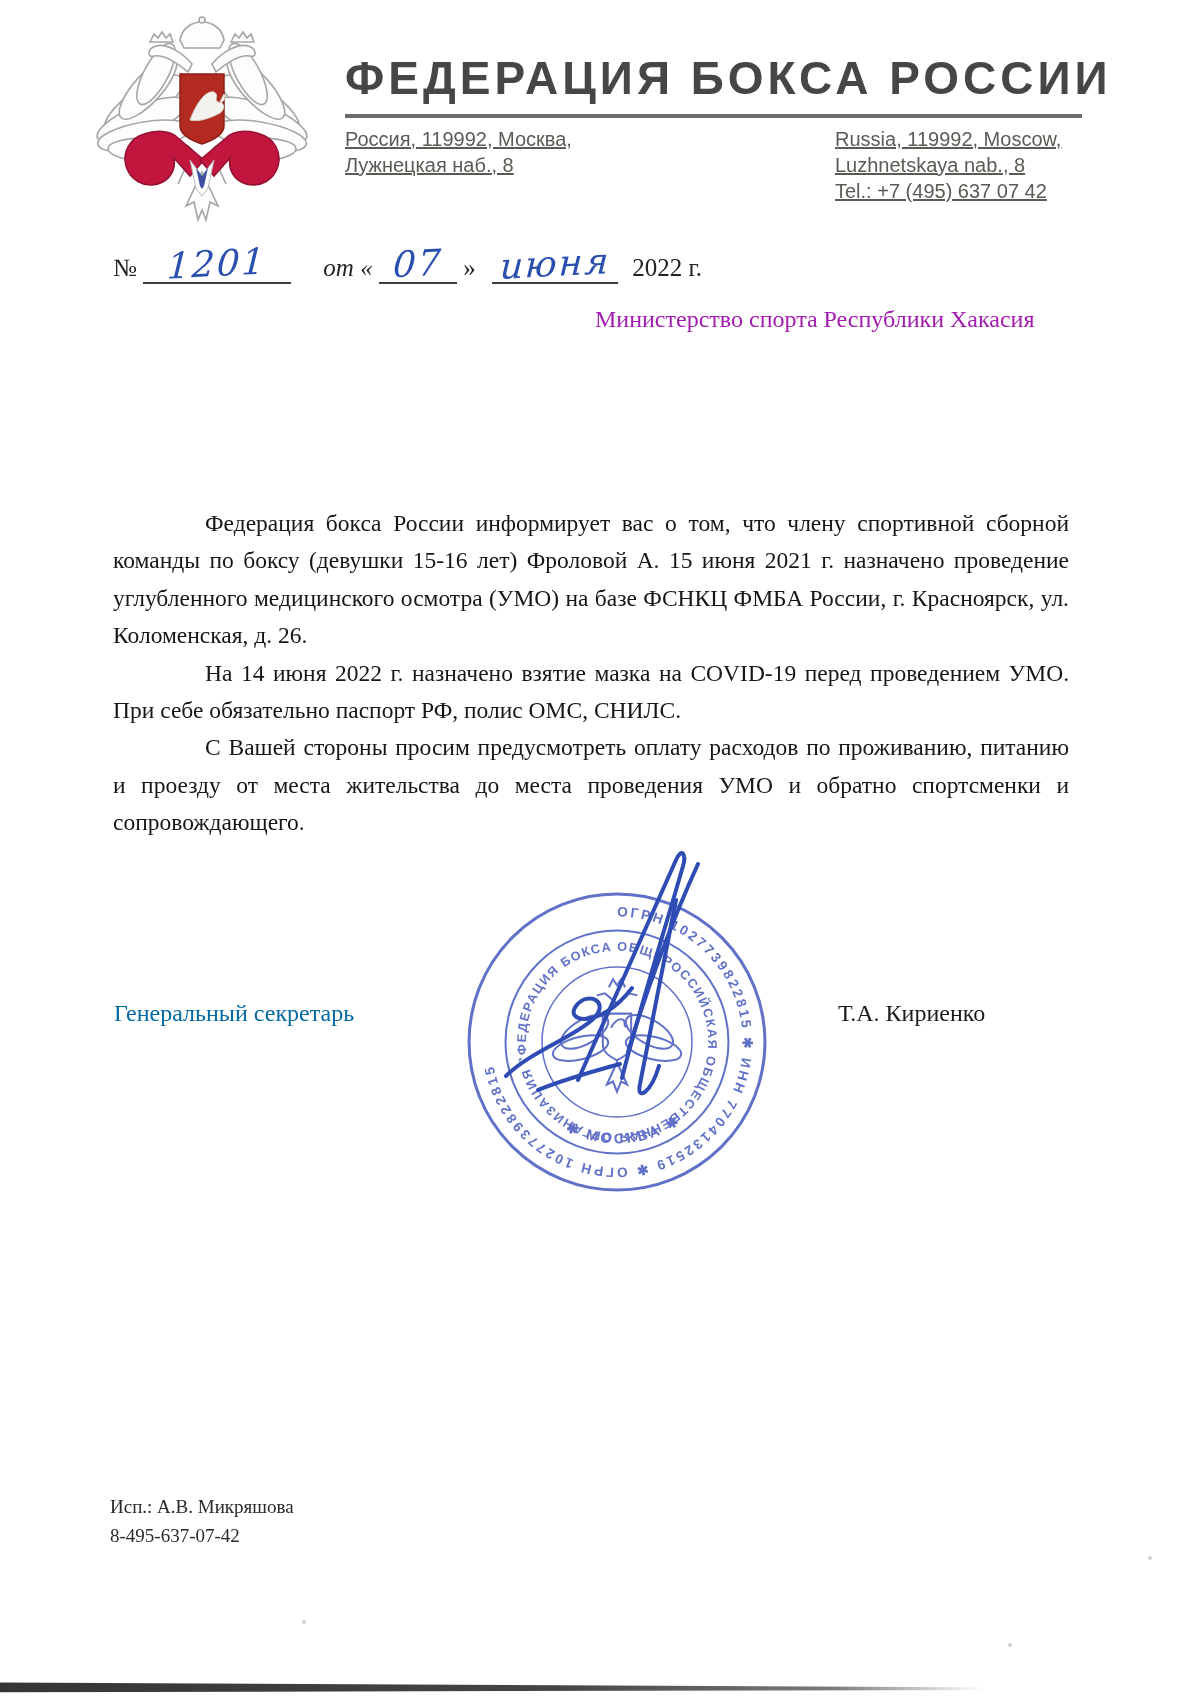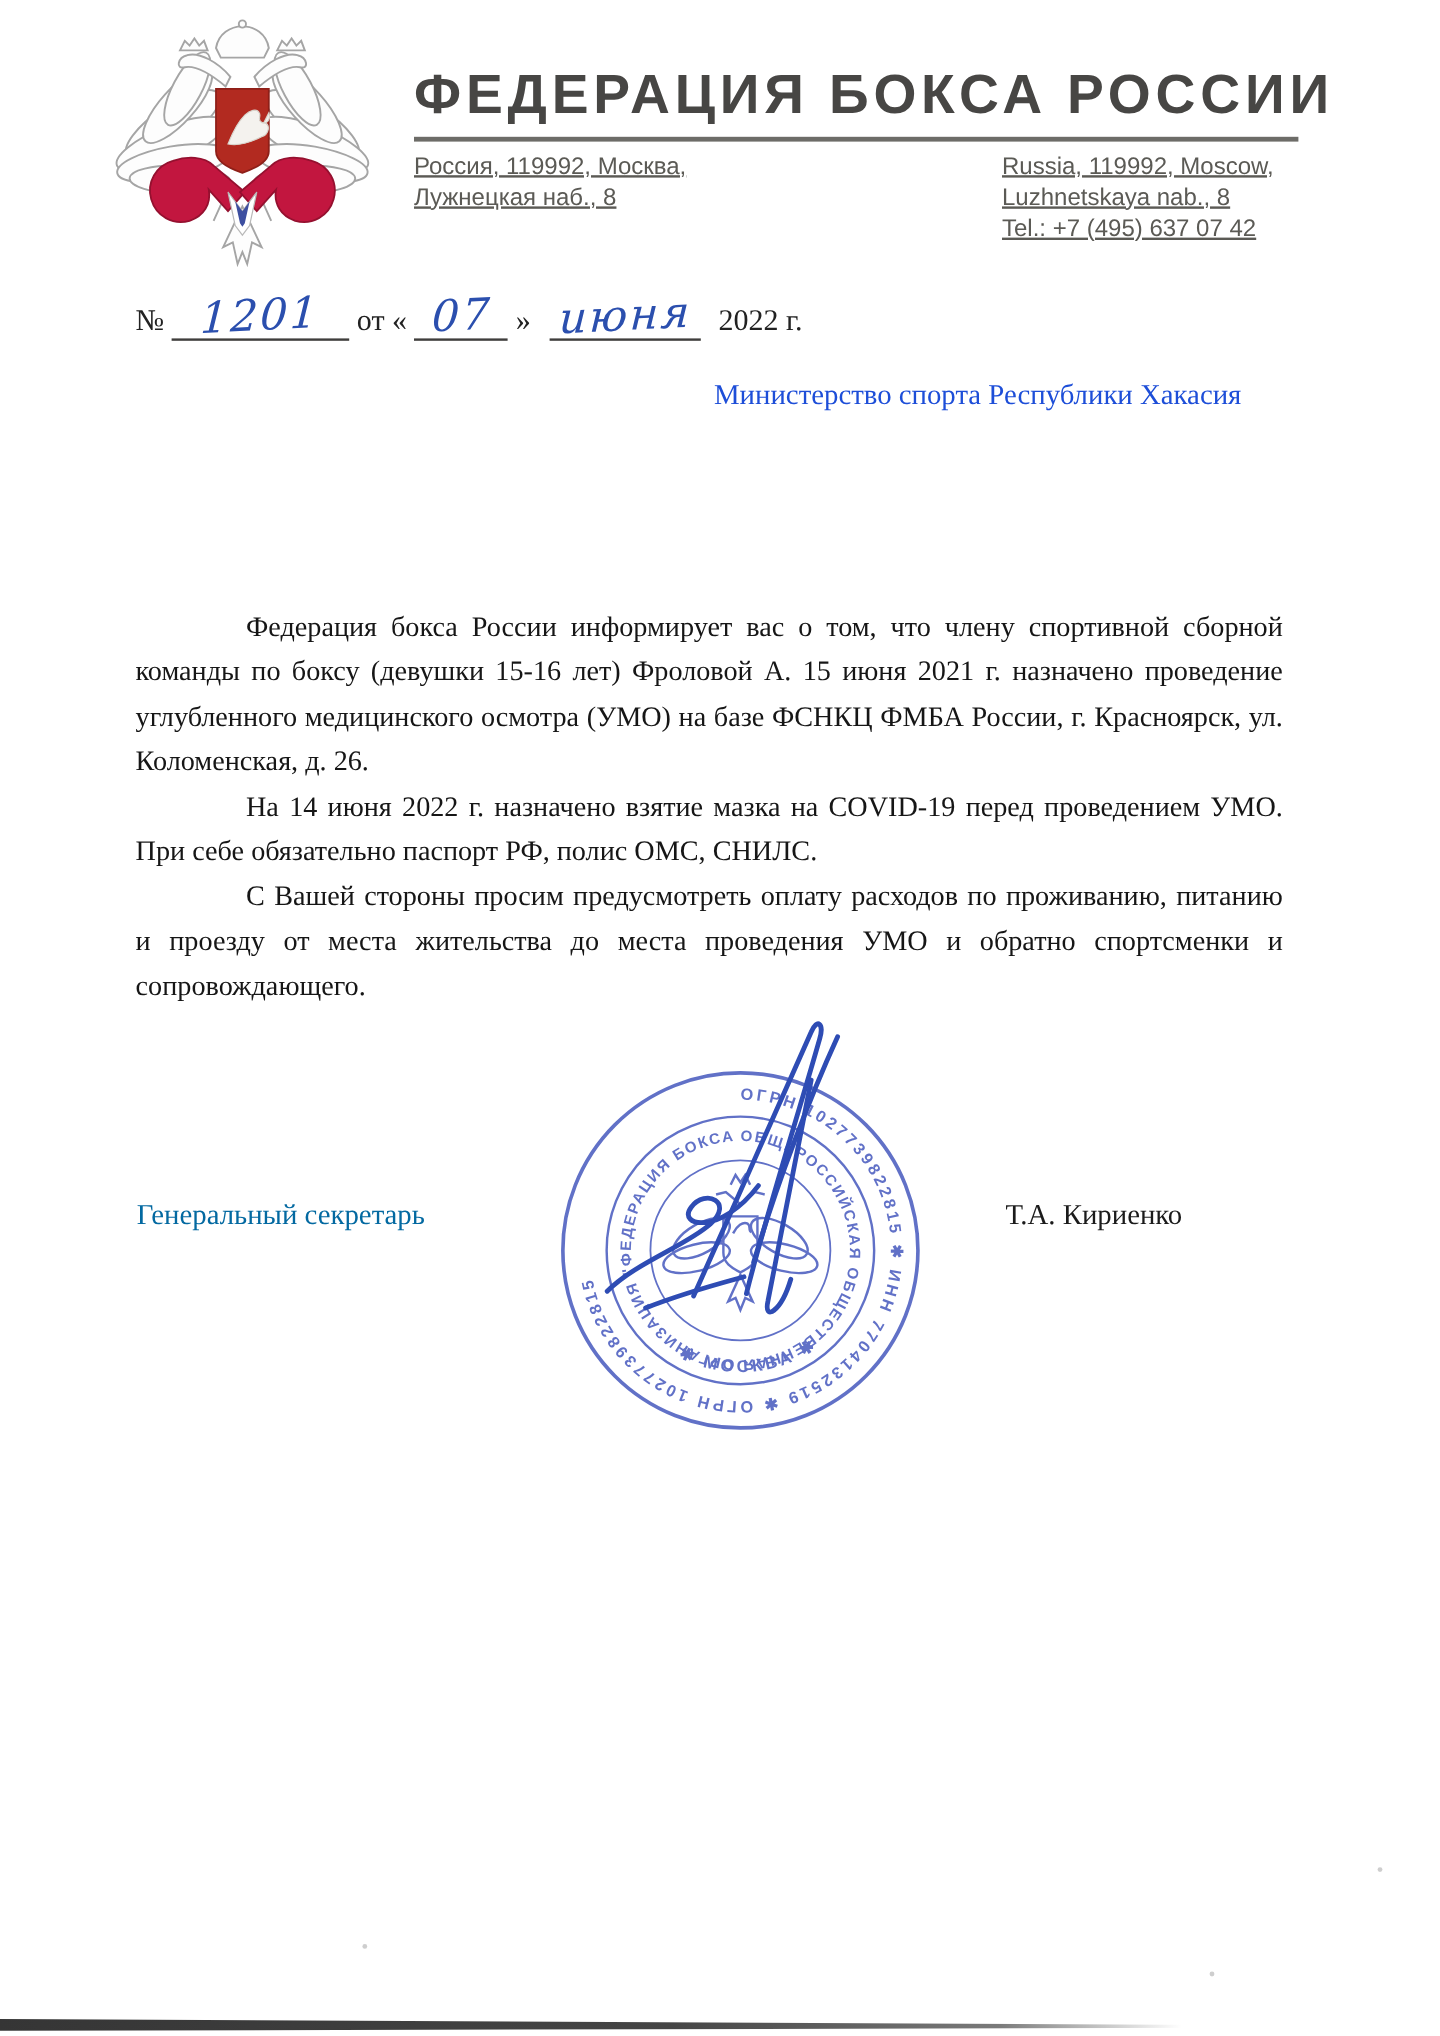--- a/index.html
+++ b/index.html
@@ -24,21 +24,21 @@
   .ref-line .printed{display:inline-block;vertical-align:baseline;}
   .hand{font-family:"DejaVu Serif", serif;font-style:italic;color:#2b4fae;
         font-size:36px;letter-spacing:2px;transform:rotate(-3deg) skewX(-6deg);
         display:inline-block;line-height:1;}
   .blank{display:inline-block;border-bottom:2px solid #3f3e3c;text-align:center;vertical-align:baseline;}
   .blank-num{width:148px;}
   .blank-day{width:78px;}
   .blank-month{width:126px;}
 
   
-  .recipient{position:absolute;left:595px;top:306px;width:480px;font-size:24px;color:#1d4ed8;margin-top:11px;}
+  .recipient{position:absolute;left:595px;top:306px;width:480px;font-size:24px;color:#a21caf;}
 
   
   .body-text{position:absolute;left:113px;top:505px;width:956px;font-size:23.5px;
              line-height:37.4px;text-align:justify;color:#161616;}
   .body-text p{margin:0;text-indent:92px;}
 
   
   .sig-title{position:absolute;left:114px;top:1000px;font-size:24px;color:#0369a1;}
   .sig-name{position:absolute;left:838px;top:1000px;font-size:24px;color:#1b1b1b;}
 
@@ -119,21 +119,21 @@
         <div>Russia, 119992, Moscow,</div>
         <div>Luzhnetskaya nab., 8</div>
         <div>Tel.: +7 (495) 637 07 42</div>
       </div>
     </div>
   </div>
 
   <div class="ref-line">
     <span class="printed">№</span>
     <span class="blank blank-num"><span class="hand">1201</span></span>
-    <span class="printed" style="margin-left:0;">от «</span>
+    <span class="printed" style="margin-left:26px;font-style:italic;">от «</span>
     <span class="blank blank-day"><span class="hand">07</span></span>
     <span class="printed">»</span>
     <span class="blank blank-month" style="margin-left:10px;"><span class="hand">июня</span></span>
     <span class="printed" style="margin-left:8px;">2022 г.</span>
   </div>
 
   <div class="recipient">Министерство спорта Республики Хакасия</div>
 
   <div class="body-text">
     <p>Федерация бокса России информирует вас о том, что члену спортивной сборной команды по боксу (девушки 15-16 лет) Фроловой А. 15 июня 2021 г. назначено проведение углубленного медицинского осмотра (УМО) на базе ФСНКЦ ФМБА России, г. Красноярск, ул. Коломенская, д. 26.</p>
@@ -181,18 +181,22 @@
   <svg class="signature-svg" viewBox="0 0 260 270">
     <g stroke="#2e4cb4" stroke-width="4" fill="none" stroke-linecap="round" stroke-linejoin="round">
       <path d="M28 238 C52 214 94 200 114 182 C134 164 110 152 98 168 C86 184 122 192 154 150"></path>
       <path d="M100 242 C130 176 170 84 198 22 C203 10 209 15 205 28 C188 88 160 176 144 240"></path>
       <path d="M150 214 C170 146 198 74 220 26"></path>
       <path d="M198 62 C188 114 174 184 162 246 C158 264 173 255 181 228"></path>
       <path d="M60 252 C90 240 120 232 142 226"></path>
     </g>
   </svg>
 
+  <div class="footer">
+    <div>Исп.: А.В. Микряшова</div>
+    <div>8-495-637-07-42</div>
+  </div>
 
   <div class="scan-edge"></div>
   <div class="speck" style="left:302px;top:1620px;"></div>
   <div class="speck" style="left:1008px;top:1643px;"></div>
   <div class="speck" style="left:1148px;top:1556px;"></div>
 </div>
 
 </body></html>

